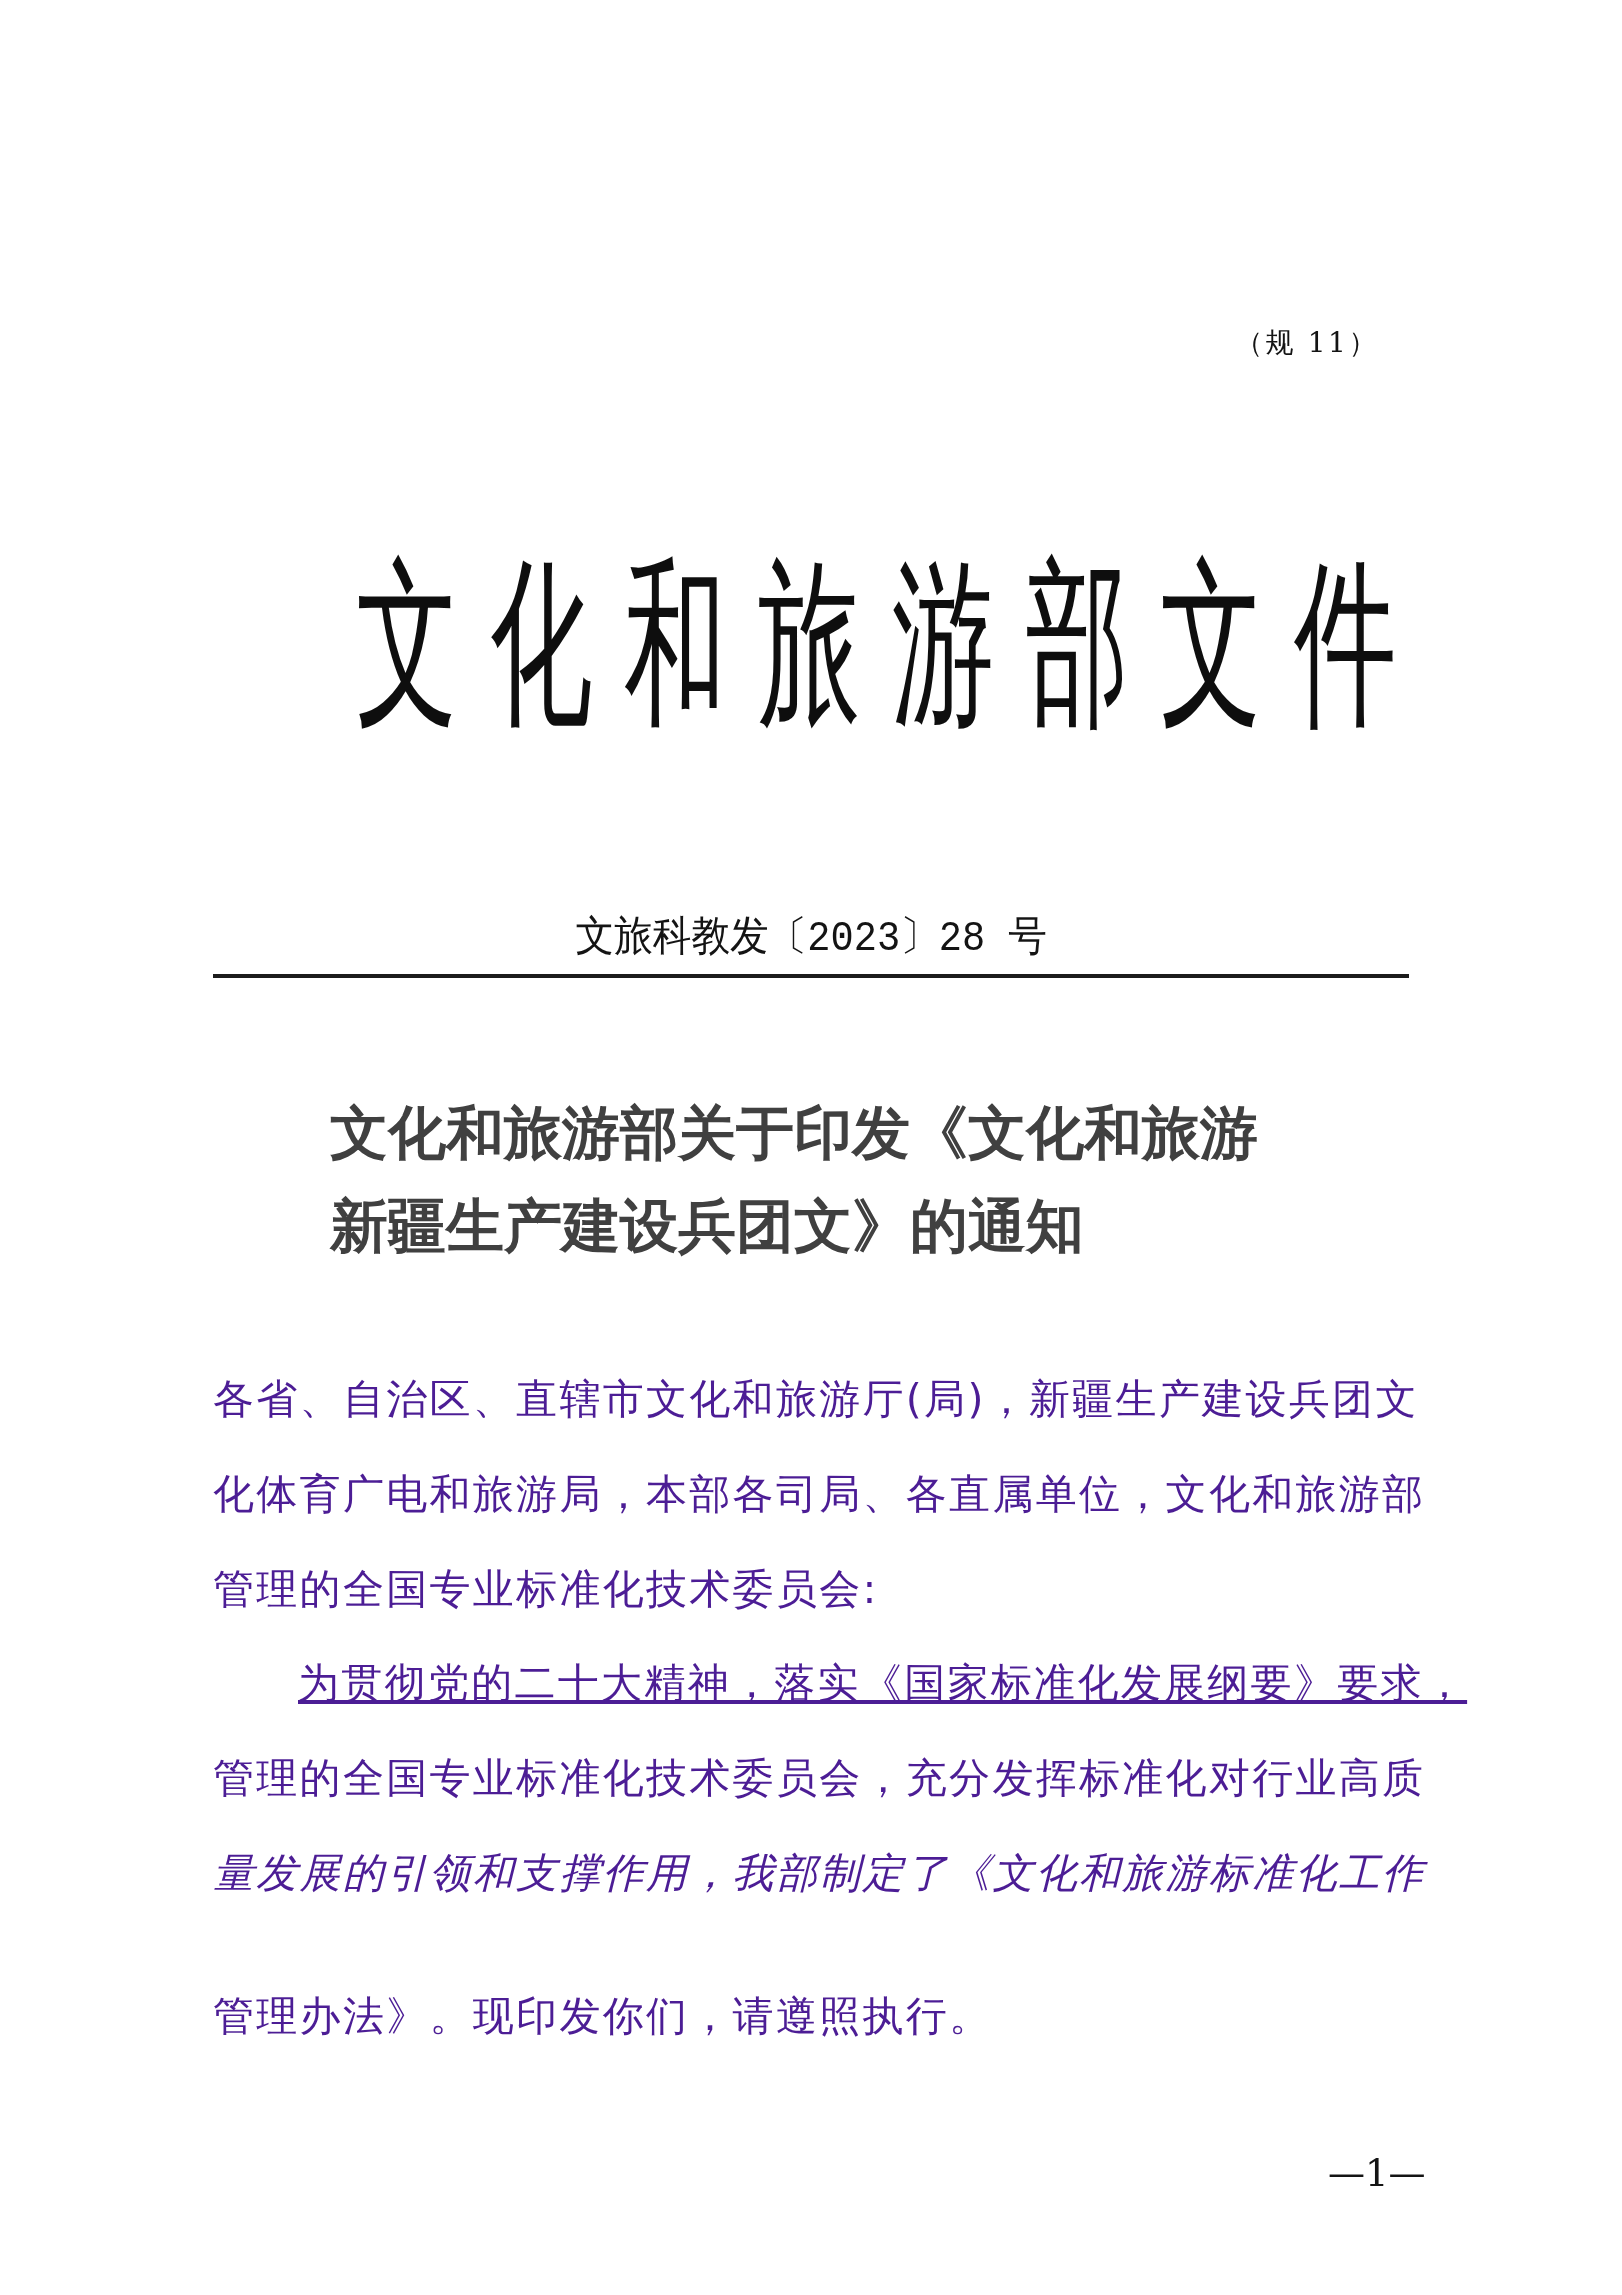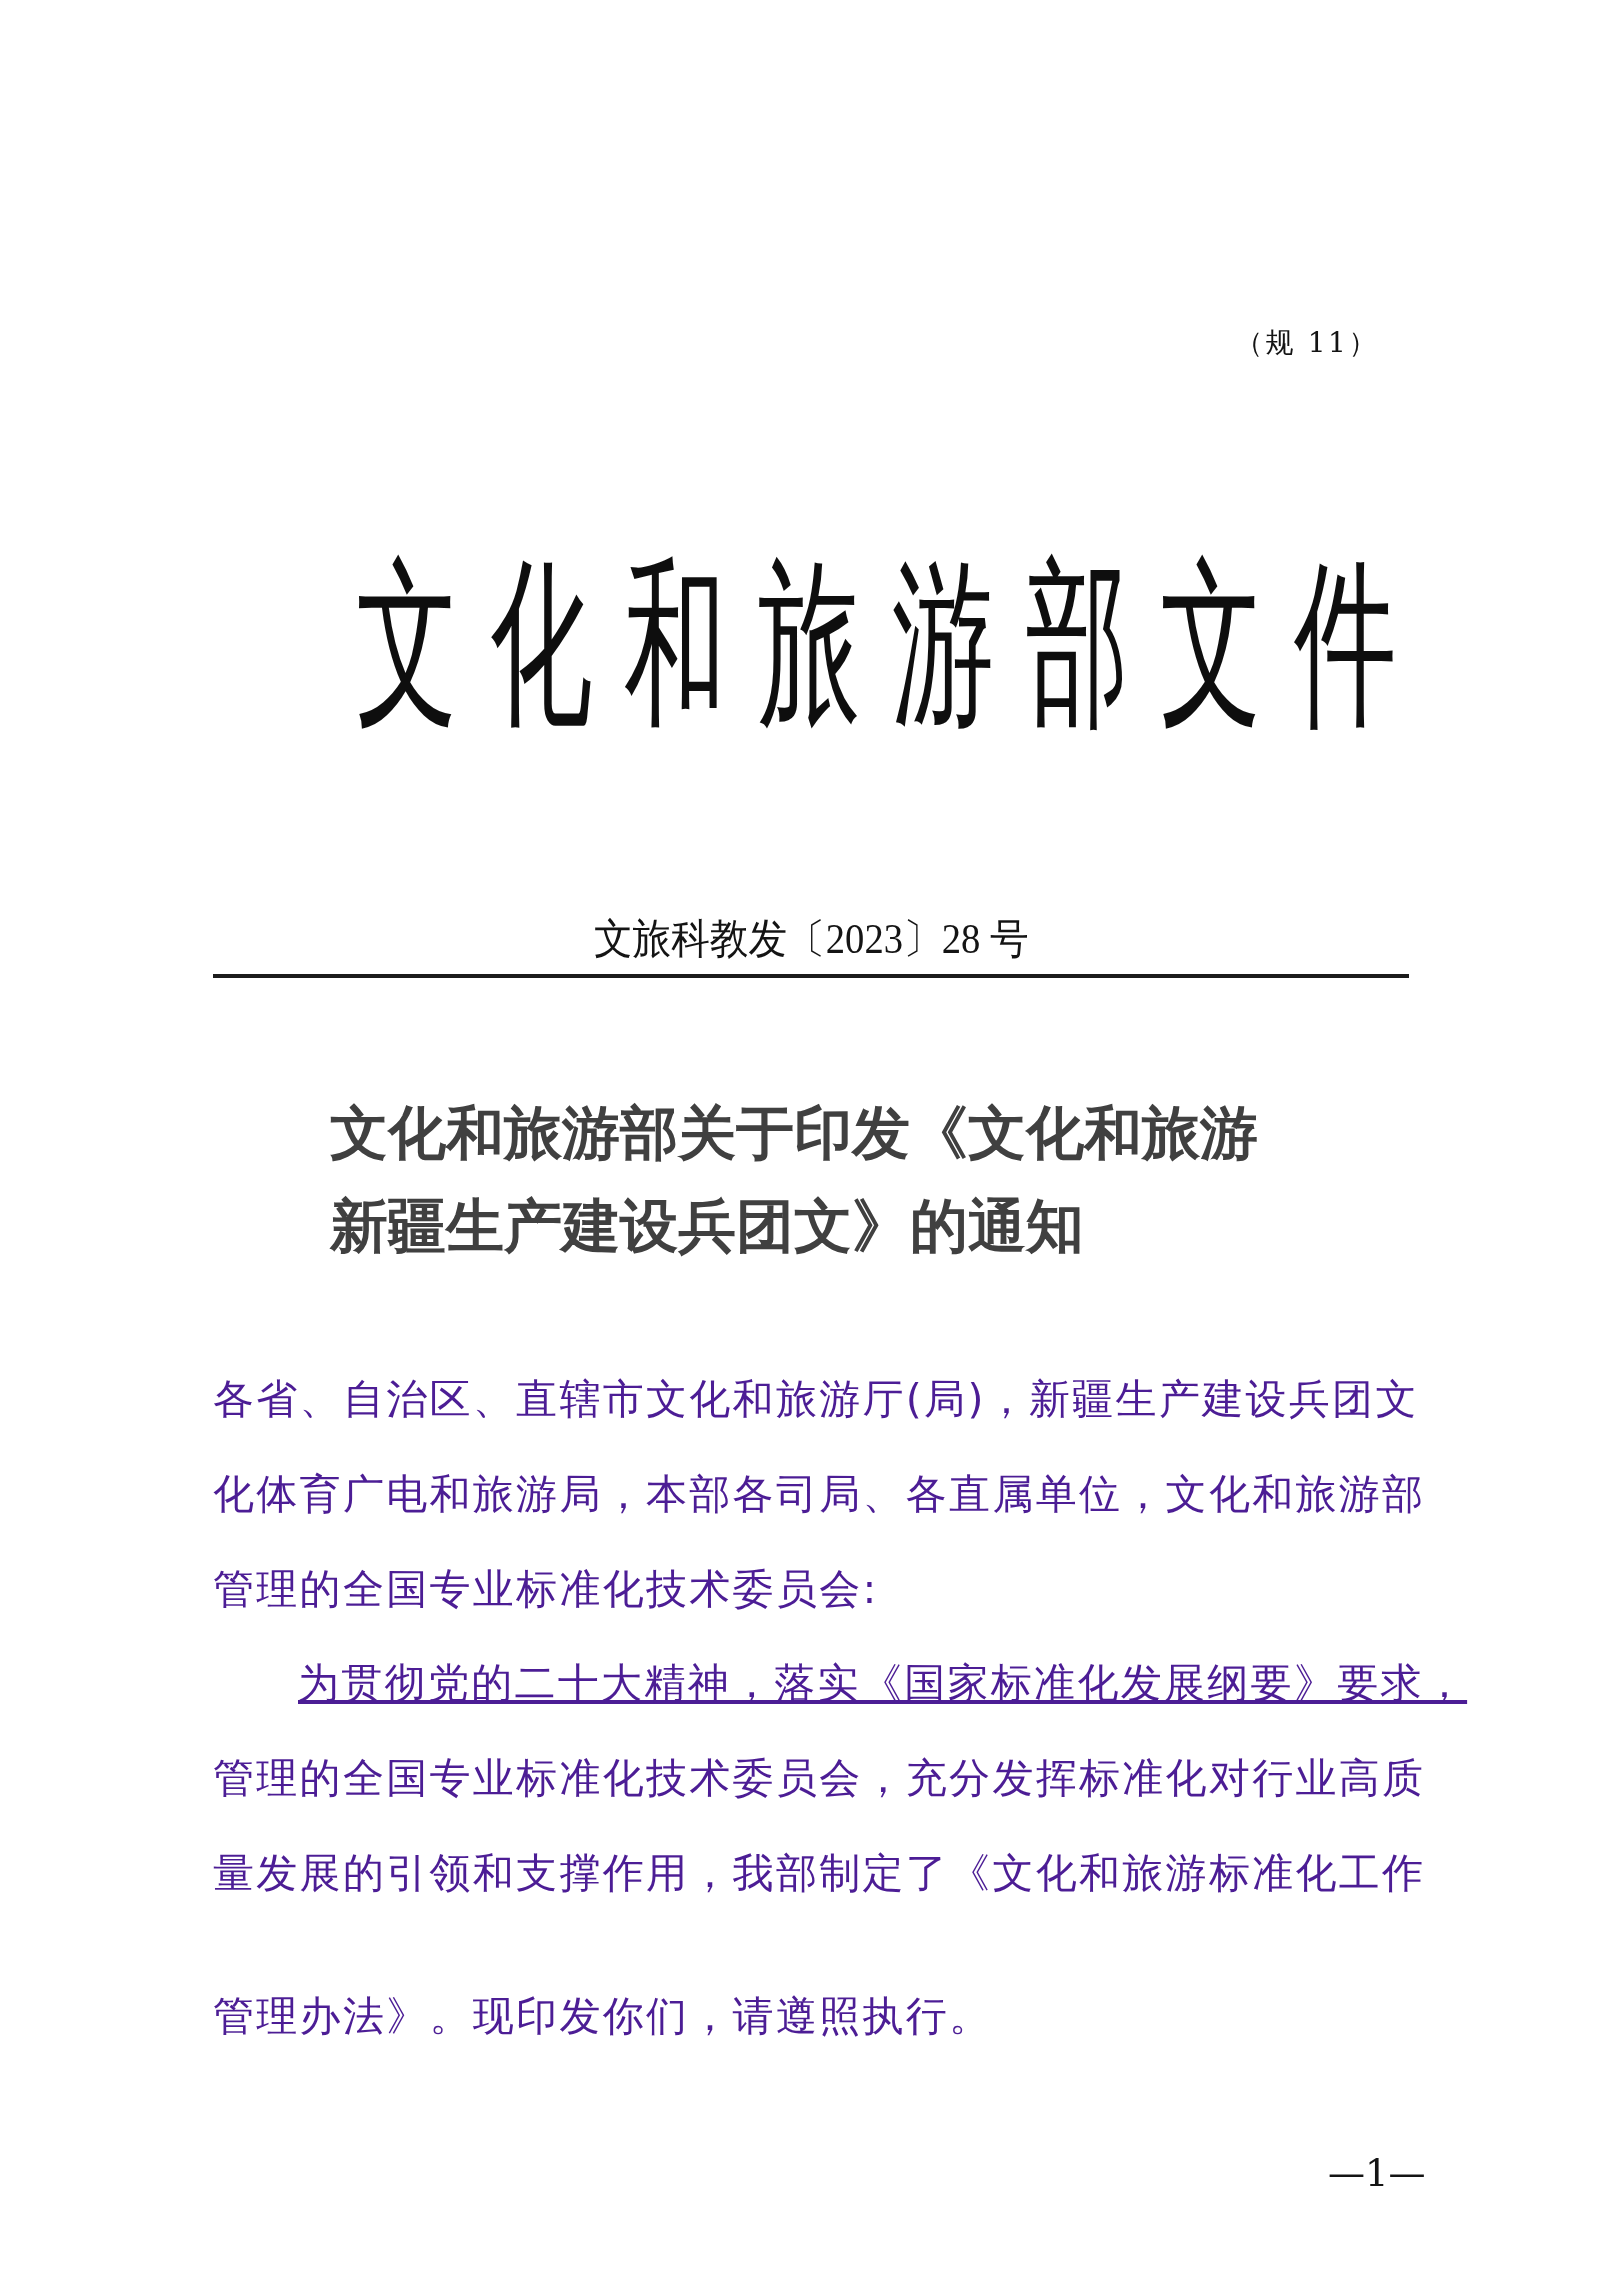--- a/index.html
+++ b/index.html
@@ -56,21 +56,21 @@
   }
 
   
   .doc-number {
     left: 0;
     width: 1623px;
     top: 913px;
     text-align: center;
     font-size: 42px;
     line-height: 52px;
-    font-family: Liberation Serif, serif;
+    font-family: Liberation Mono, monospace;
     letter-spacing: 0px;
   }
   .doc-number span { display: inline-block; transform: scaleX(0.92); }
 
   
   .separator {
     left: 213px;
     top: 974px;
     width: 1196px;
     height: 3.9px;
@@ -136,19 +136,19 @@
 
   <div class="abs title-line l1">文化和旅游部关于印发《文化和旅游</div>
   <div class="abs title-line l2">新疆生产建设兵团文》的通知</div>
 
   <div class="abs body-line" style="top:1373px;">各省、自治区、直辖市文化和旅游厅(局)，新疆生产建设兵团文</div>
   <div class="abs body-line" style="top:1468px;">化体育广电和旅游局，本部各司局、各直属单位，文化和旅游部</div>
   <div class="abs body-line" style="top:1563px;">管理的全国专业标准化技术委员会:</div>
 
   <div class="abs body-line indent" style="top:1657px;">为贯彻党的二十大精神，落实《国家标准化发展纲要》要求，</div>
   <div class="abs body-line" style="top:1752px;">管理的全国专业标准化技术委员会，充分发挥标准化对行业高质</div>
-  <div class="abs body-line" style="top:1847px;">量发展的引领和支撑作用，我部制定了《文化和旅游标准化工作</div>
+  <div class="abs body-line" style="top:1847px;font-style:italic;">量发展的引领和支撑作用，我部制定了《文化和旅游标准化工作</div>
   <div class="abs body-line" style="top:1942px;margin-top:48px;">管理办法》。现印发你们，请遵照执行。</div>
 
   <div class="abs page-number">—1—</div>
 
 </div>
 
 
 </body></html>

